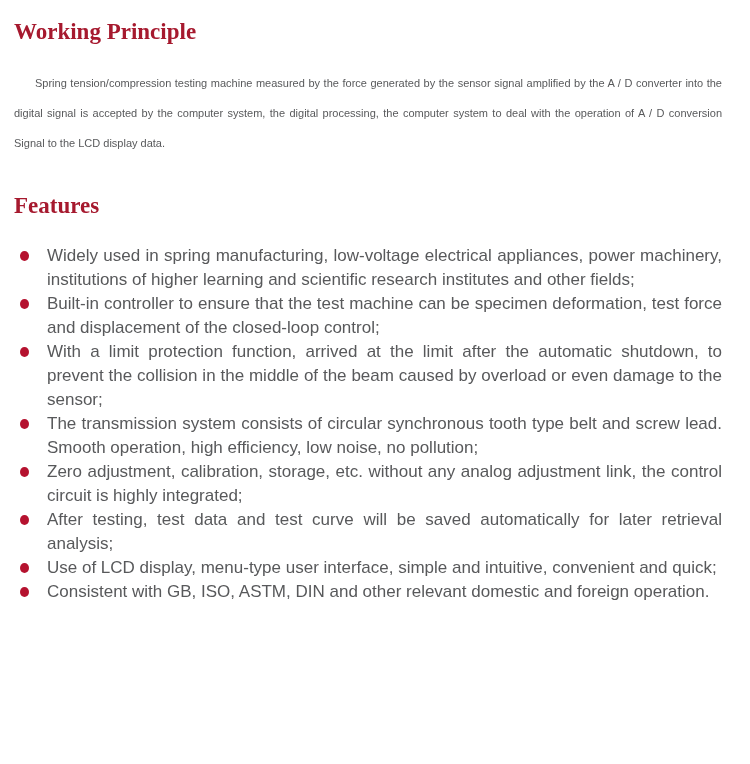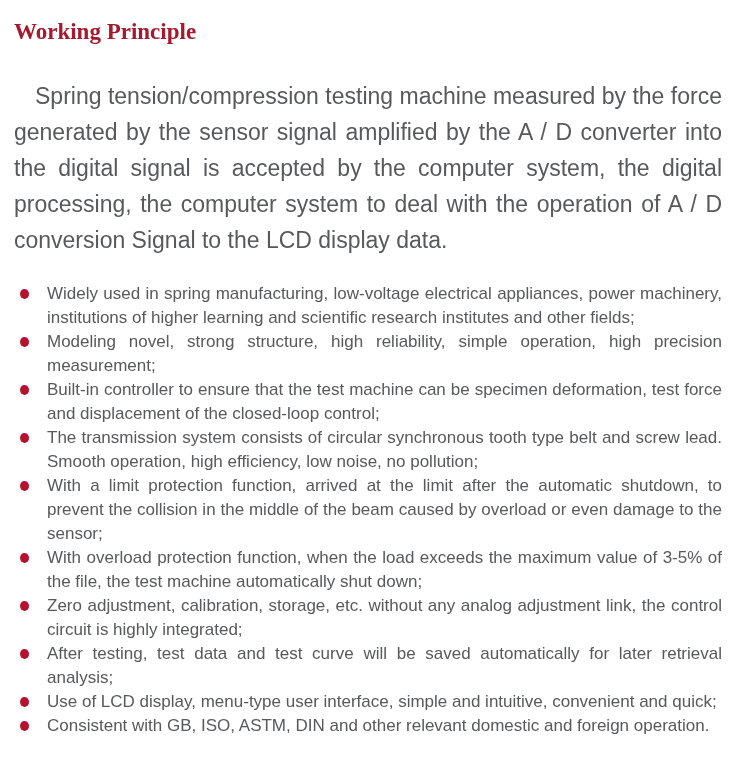--- a/index.html
+++ b/index.html
@@ -23,23 +23,23 @@
     font-family: "Liberation Serif", serif;
     font-weight: bold;
     font-size: 23px;
     line-height: 28px;
     color: var(--heading, #a6192e);
   }
   h1.section-heading.features {
     margin-top: 34px;
   }
   p.body-paragraph {
-    margin: 32px 0 0 0;
-    font-size: 23px;
-    line-height: 36px;
+    margin: 22px 0 0 0;
+    font-size: 11px;
+    line-height: 30px;
     color: var(--body, #58595b);
     text-align: justify;
     text-indent: 21px;
   }
   ul.feature-list {
     list-style: none;
     margin: 24px 0 0 0;
     padding: 0;
   }
   ul.feature-list li {
@@ -62,52 +62,45 @@
 </style>
 </head>
 <body>
 
 <div class="page">
 
   <h1 class="section-heading">Working Principle</h1>
 
   <p class="body-paragraph">Spring tension/compression testing machine measured by the force generated by the sensor signal amplified by the A / D converter into the digital signal is accepted by the computer system, the digital processing, the computer system to deal with the operation of A / D conversion Signal to the LCD display data.</p>
 
+  <h1 class="section-heading features">Features</h1>
 
   <ul class="feature-list" id="feature-list">
   <li>
     <span class="bullet"></span>
     <span class="item-text">Widely used in spring manufacturing, low-voltage electrical appliances, power machinery, institutions of higher learning and scientific research institutes and other fields;</span>
   </li>
 
-  <li>
-    <span class="bullet"></span>
-    <span class="item-text">Modeling novel, strong structure, high reliability, simple operation, high precision measurement;</span>
-  </li>
 
 
   <li>
     <span class="bullet"></span>
     <span class="item-text">Built-in controller to ensure that the test machine can be specimen deformation, test force and displacement of the closed-loop control;</span>
   </li>
 
   <li>
     <span class="bullet"></span>
-    <span class="item-text">The transmission system consists of circular synchronous tooth type belt and screw lead. Smooth operation, high efficiency, low noise, no pollution;</span>
-  </li>
-
-  <li>
-    <span class="bullet"></span>
     <span class="item-text">With a limit protection function, arrived at the limit after the automatic shutdown, to prevent the collision in the middle of the beam caused by overload or even damage to the sensor;</span>
   </li>
 
   <li>
     <span class="bullet"></span>
-    <span class="item-text">With overload protection function, when the load exceeds the maximum value of 3-5% of the file, the test machine automatically shut down;</span>
+    <span class="item-text">The transmission system consists of circular synchronous tooth type belt and screw lead. Smooth operation, high efficiency, low noise, no pollution;</span>
   </li>
+
 
 
   <li>
     <span class="bullet"></span>
     <span class="item-text">Zero adjustment, calibration, storage, etc. without any analog adjustment link, the control circuit is highly integrated;</span>
   </li>
 
   <li>
     <span class="bullet"></span>
     <span class="item-text">After testing, test data and test curve will be saved automatically for later retrieval analysis;</span>

